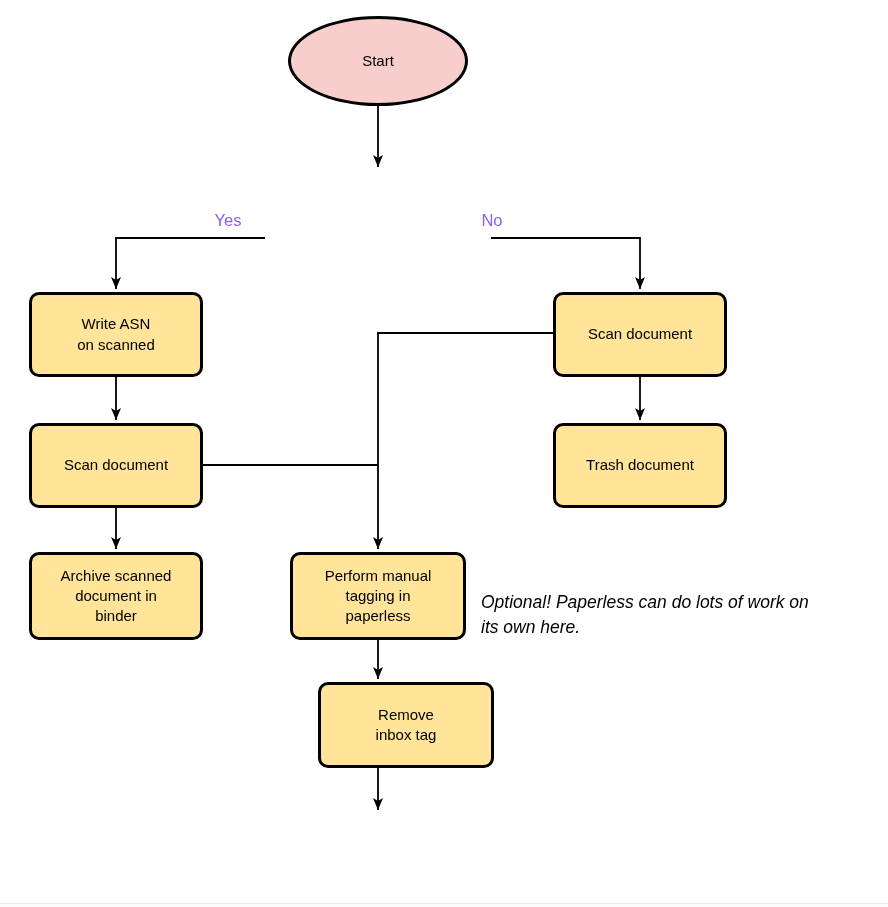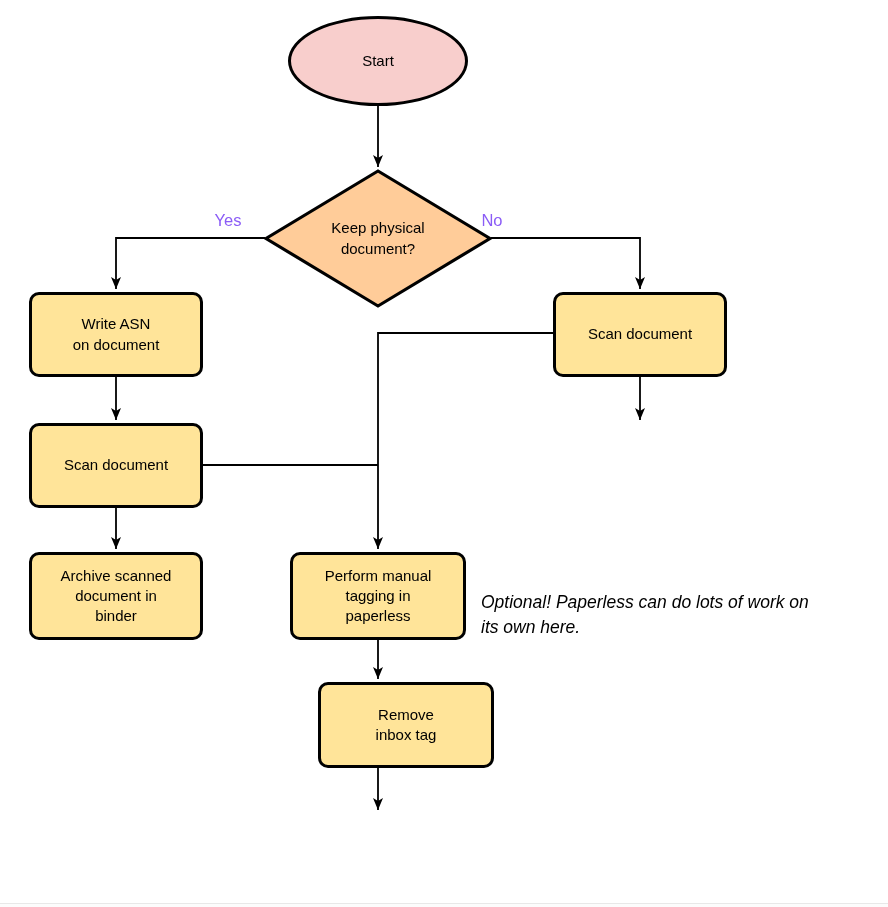--- a/index.html
+++ b/index.html
@@ -118,47 +118,43 @@
     <polyline class="edge" points="553,333 378,333 378,549" marker-end="url(#arrow)"></polyline>
     <polyline class="edge" points="203,465 378,465"></polyline>
     <polyline class="edge" points="378,640 378,679" marker-end="url(#arrow)"></polyline>
     <polyline class="edge" points="378,768 378,810" marker-end="url(#arrow)"></polyline>
   </svg>
 
   <div class="node terminal" style="left:288px; top:16px; width:180px; height:90px;">
     <span class="node-label">Start</span>
   </div>
 
-  <div class="node decision" style="left:263px; top:168px; width:230px; height:141px;">
-    <svg viewBox="0 0 230 141">
-      <polygon class="diamond-shape" points="115,3 227,70.5 115,138 3,70.5"></polygon>
-    </svg>
-    <span class="node-label">Keep physical
-document?</span>
-  </div>
 
   <div class="node process" style="left:29px; top:292px; width:174px; height:85px;">
     <span class="node-label">Write ASN
-on document</span>
+on scanned</span>
   </div>
 
   <div class="node process" style="left:29px; top:423px; width:174px; height:85px;">
     <span class="node-label">Scan document</span>
   </div>
 
   <div class="node process" style="left:29px; top:552px; width:174px; height:88px;">
     <span class="node-label">Archive scanned
 document in
 binder</span>
   </div>
 
   <div class="node process" style="left:553px; top:292px; width:174px; height:85px;">
     <span class="node-label">Scan document</span>
   </div>
 
+  <div class="node process" style="left:553px; top:423px; width:174px; height:85px;">
+    <span class="node-label">Trash document</span>
+  </div>
 
   <div class="node process" style="left:290px; top:552px; width:176px; height:88px;">
     <span class="node-label">Perform manual
 tagging in
 paperless</span>
   </div>
 
   <div class="node process" style="left:284px; top:682px; width:176px; height:86px;margin-left:34px;">
     <span class="node-label">Remove
 inbox tag</span>

